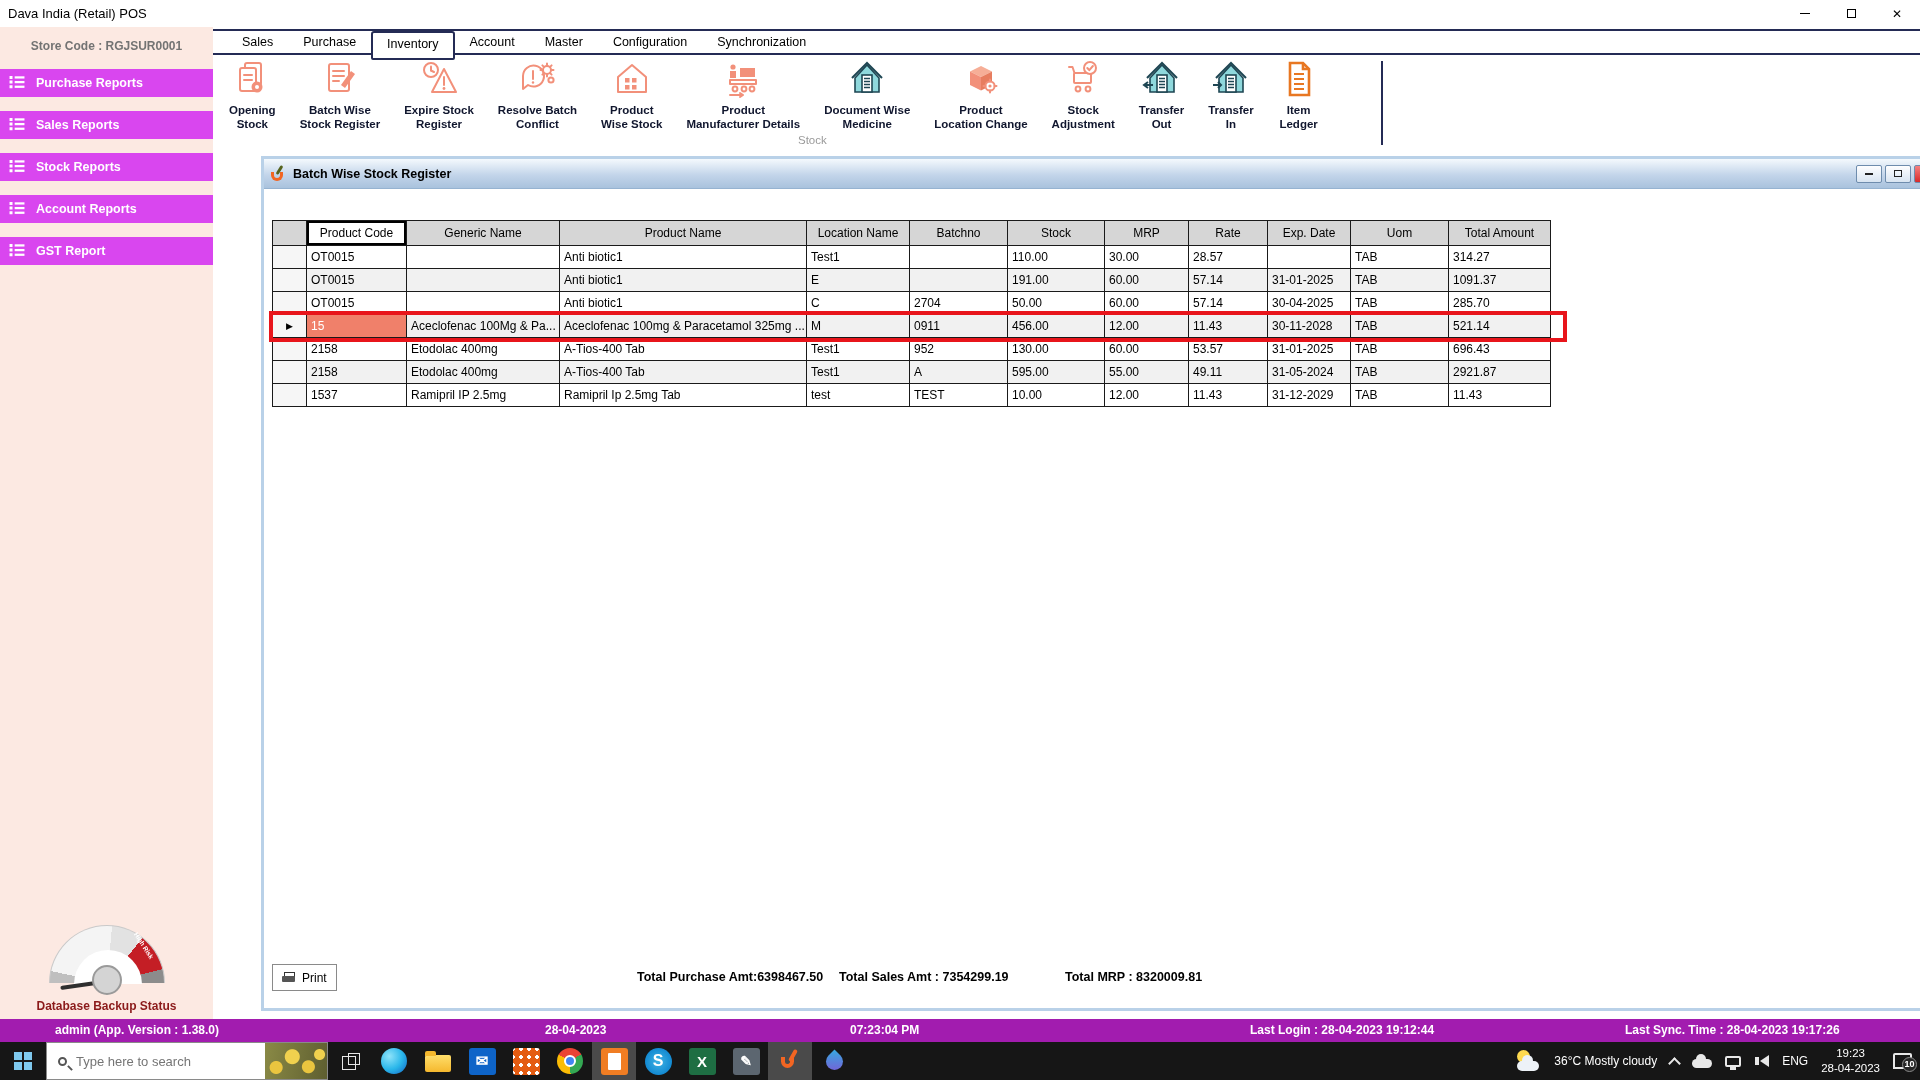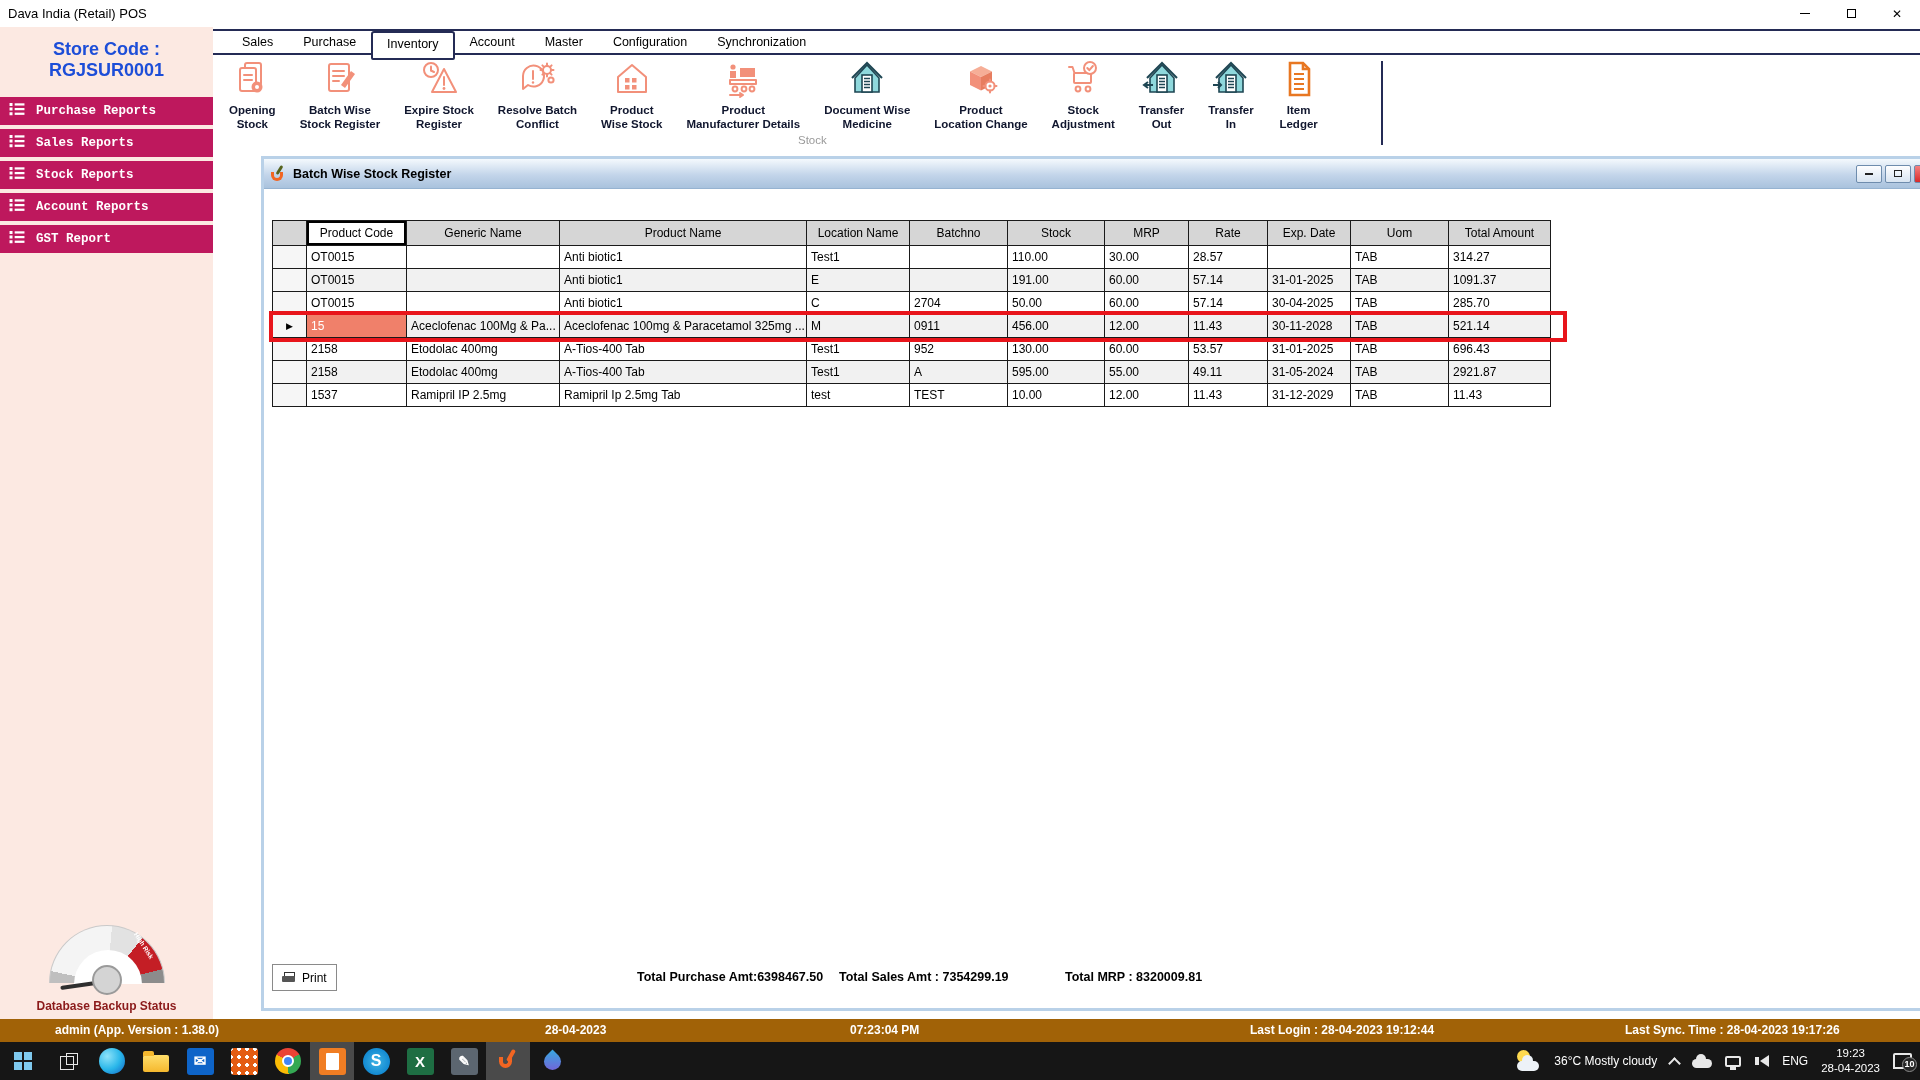--- a/index.html
+++ b/index.html
@@ -21,23 +21,23 @@
   .mortar { position:relative; width:36px; height:44px; flex:0 0 36px; }
   .mortar .bowl { position:absolute; left:1px; top:15px; width:28px; height:24px; border:7px solid #F26522; border-top:none; border-radius:0 0 18px 18px; }
   .mortar .pestle { position:absolute; left:16px; top:2px; width:6px; height:24px; background:#55631D; border-radius:3px; transform:rotate(32deg); }
   .mortar .dot { position:absolute; left:24px; top:-4px; width:7px; height:7px; background:#F26522; border-radius:50%; }
   .brand-text { line-height:1; padding-top:6px; }
   .brand-line { font-weight:bold; font-size:27px; letter-spacing:-1px; }
   .brand-line .dava { color:#F26522; }
   .brand-line .india { color:#4C5B1F; }
   .brand-line sup { font-size:9px; color:#4C5B1F; }
   .tagline { color:#F26522; font-weight:bold; font-size:10.5px; letter-spacing:2.1px; margin-top:4px; }
-  .store-code { text-align:center; color:#1d4ed8; font-weight:bold; font-size:18px; margin-top:12px; }
+  .store-code { text-align:center; color:#737373; font-weight:bold; font-size:12px; margin-top:12px; }
   #sb-items { margin-top:16px; }
-  .sb-btn { height:28px; margin-bottom:4px; background:#be185d; color:#fff; font-weight:bold; font-size:12.5px; display:flex; align-items:center; gap:10px; padding-left:8px; cursor:pointer;font-family:Liberation Mono, monospace; }
+  .sb-btn { height:28px; margin-bottom:14px; background:#d946ef; color:#fff; font-weight:bold; font-size:12.5px; display:flex; align-items:center; gap:10px; padding-left:8px; cursor:pointer; }
   
   .gauge { position:absolute; left:50%; transform:translateX(-50%); bottom:36px; width:116px; height:58px; border-radius:116px 116px 0 0;
     background:conic-gradient(from 270deg at 50% 100%, #BFBFBF 0 12deg, #F4F4F4 12deg 95deg, #E2E2E2 95deg 128deg, #C41E25 128deg 166deg, #8C8C8C 166deg 180deg);
     border:1px solid #C9C9C9; border-bottom:none; }
   .gauge .hole { position:absolute; left:24px; top:24px; width:68px; height:34px; border-radius:68px 68px 0 0; background:#FCE9E2; background:#fff; }
   .gauge .needle { position:absolute; left:10px; bottom:0px; width:50px; height:4px; background:#2F2F2F; transform-origin:100% 50%; transform:rotate(-8deg); border-radius:2px; z-index:2; }
   .gauge .hub { position:absolute; left:50%; bottom:-12px; transform:translateX(-50%); width:30px; height:30px; border-radius:50%; background:#D4D4D4; border:2px solid #9A9A9A; z-index:3; }
   .gauge .hr { position:absolute; right:5px; top:16px; color:#fff; font-size:6.5px; font-weight:bold; transform:rotate(57deg); z-index:2; }
   .backup-label { position:absolute; bottom:6px; width:100%; text-align:center; color:#8B1A1A; font-weight:bold; font-size:12px; }
 
@@ -82,21 +82,21 @@
   
   #window-footer { position:absolute; left:8px; right:16px; bottom:14px; height:30px; }
   .print-btn { position:absolute; left:0; top:0; height:27px; border:1px solid #8A8A8A; background:#fff; display:flex; align-items:center; gap:6px; padding:0 9px; font-size:12px; cursor:pointer; }
   .printer-icon { position:relative; width:14px; height:11px; }
   .printer-icon::before { content:''; position:absolute; left:2px; top:0; width:9px; height:4px; border:1.2px solid #333; }
   .printer-icon::after { content:''; position:absolute; left:0; top:4px; width:13px; height:6px; background:#555; border-radius:1px; }
   .total { position:absolute; top:6px; font-weight:bold; font-size:12.5px; }
   .total.t1 { left:365px; } .total.t2 { left:567px; } .total.t3 { left:793px; }
 
   
-  #statusbar { position:absolute; left:0; right:0; top:1019px; height:23px; background:#a16207; color:#fff; font-weight:bold; font-size:12px; }
+  #statusbar { position:absolute; left:0; right:0; top:1019px; height:23px; background:#a21caf; color:#fff; font-weight:bold; font-size:12px; }
   #statusbar span { position:absolute; line-height:23px; white-space:nowrap; }
   .s1{left:55px;} .s2{left:545px;} .s3{left:850px;} .s4{left:1250px;text-align:center;} .s5{left:1625px;}
 
   
   #taskbar { position:absolute; left:0; right:0; top:1042px; height:38px; background:#161616; display:flex; align-items:center; color:#fff; }
   .start { width:46px; height:38px; display:flex; align-items:center; justify-content:center; cursor:pointer; }
   .winlogo { display:grid; grid-template-columns:8px 8px; grid-template-rows:8px 8px; gap:1.5px; transform:skewY(0deg); }
   .winlogo i { background:#7FC9EE; display:block; }
   .searchbox { width:282px; height:38px; background:#fff; border:1px solid #8a8a8a; display:flex; align-items:center; gap:9px; padding-left:11px; position:relative; }
   .mag { width:9px; height:9px; border:2px solid #555; border-radius:50%; position:relative; flex:0 0 9px; }
@@ -546,20 +546,25 @@
 
 <div id="taskbar">
   <div class="start">
     <span class="winlogo">
         <i></i>
         <i></i>
         <i></i>
         <i></i>
       </span>
   </div>
+  <div class="searchbox">
+    <span class="mag"></span>
+    <input type="text" placeholder="Type here to search" style="">
+    <span class="bimg"></span>
+  </div>
   <div class="taskview"></div>
   <div id="task-icons">
       <div class="task">
         <span class="ti edge"></span>
       </div>
       <div class="task">
         <span class="ti folder">
           <i></i>
         </span>
       </div>

